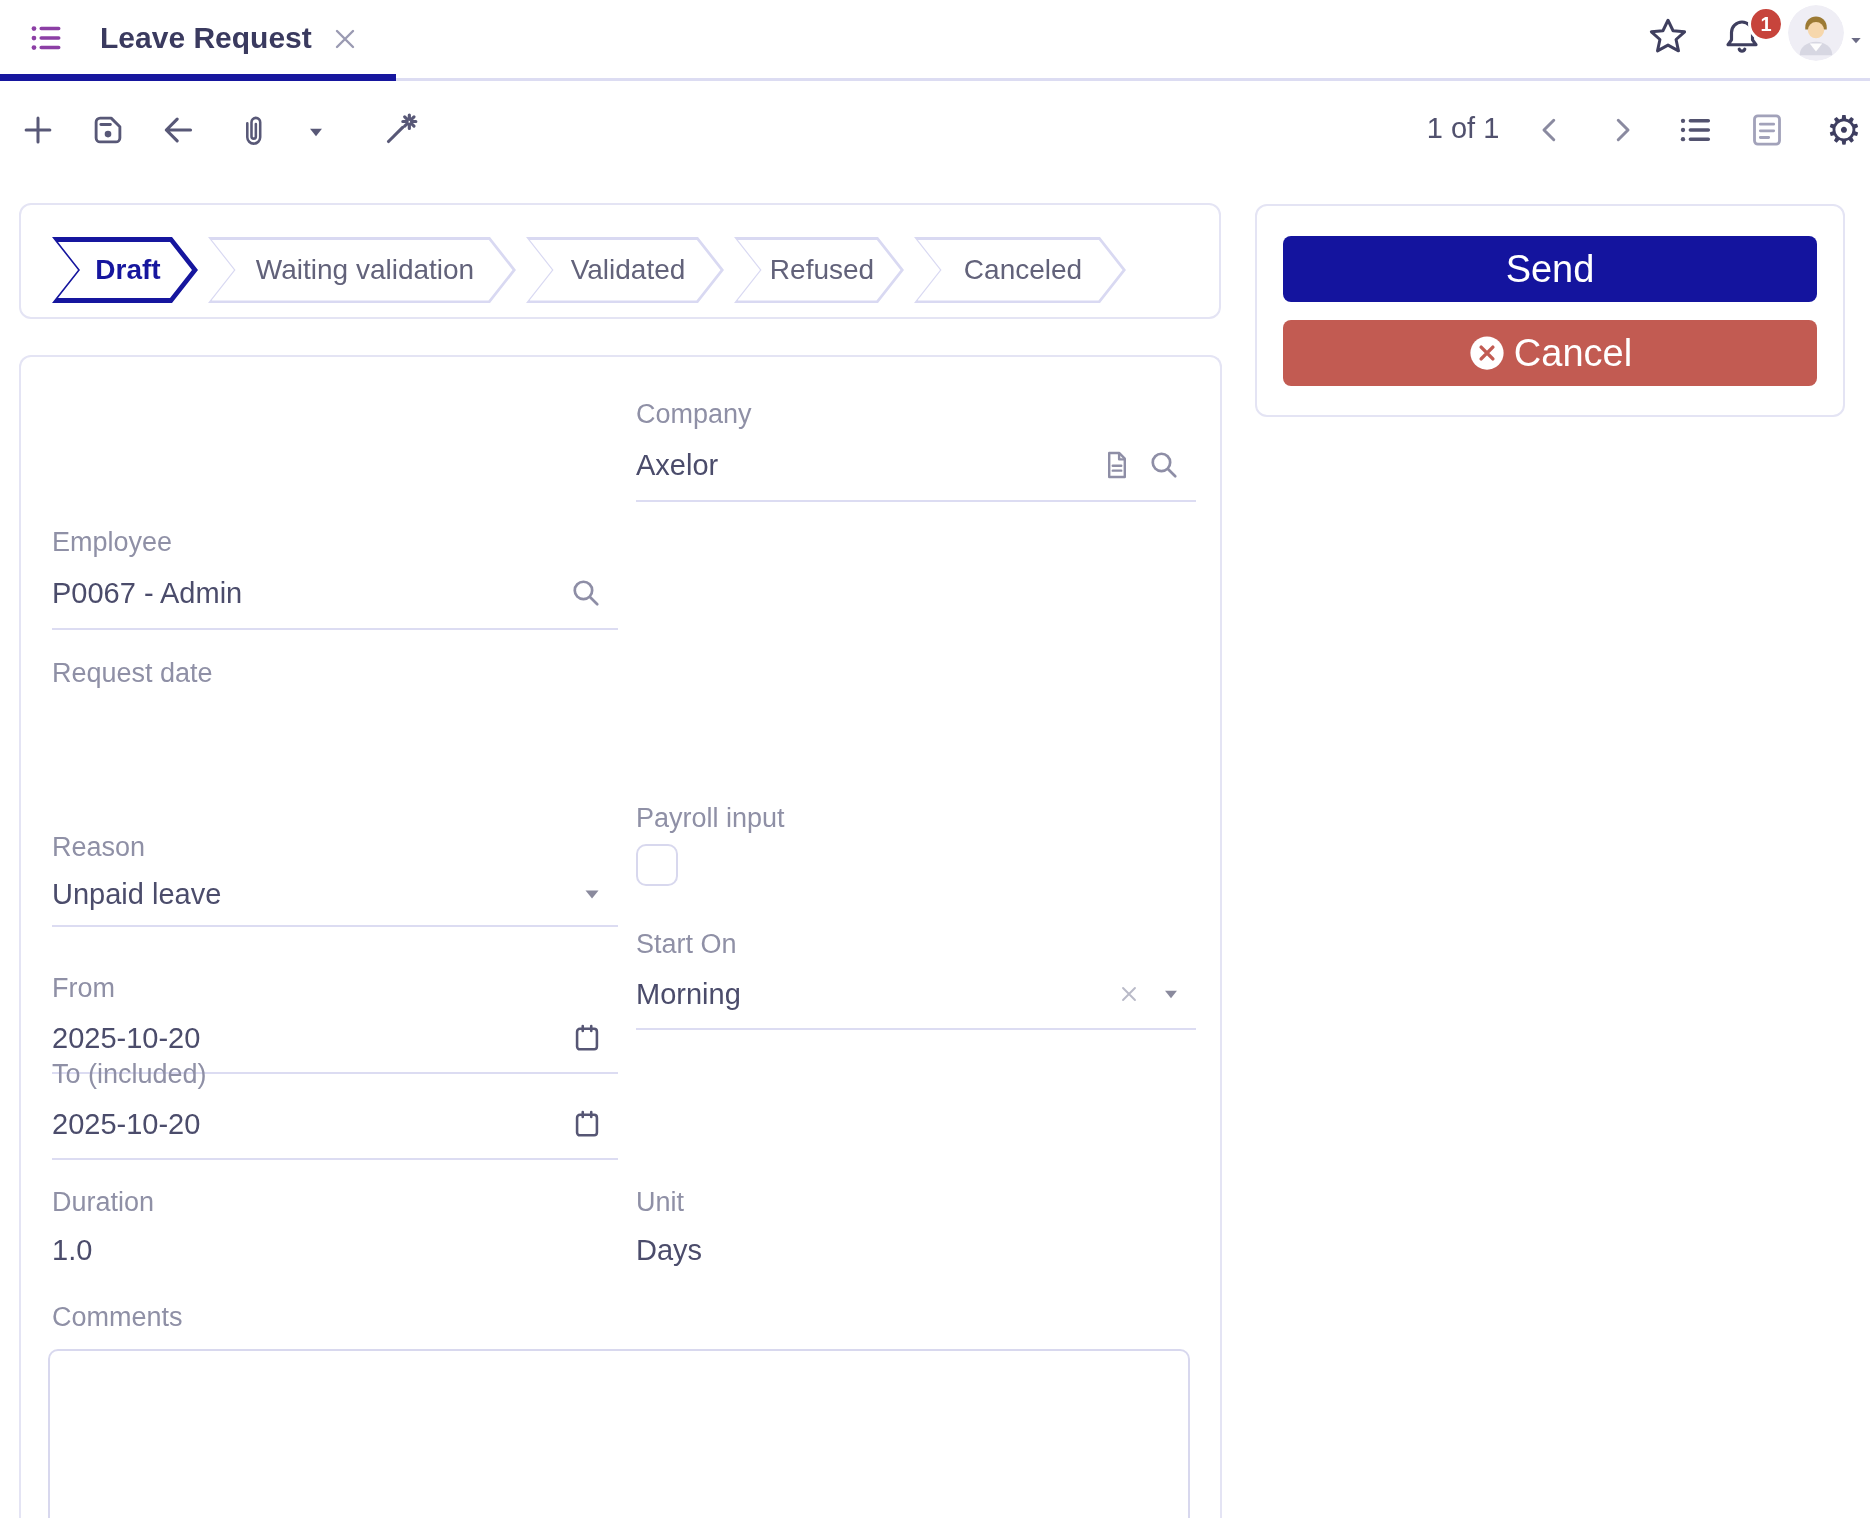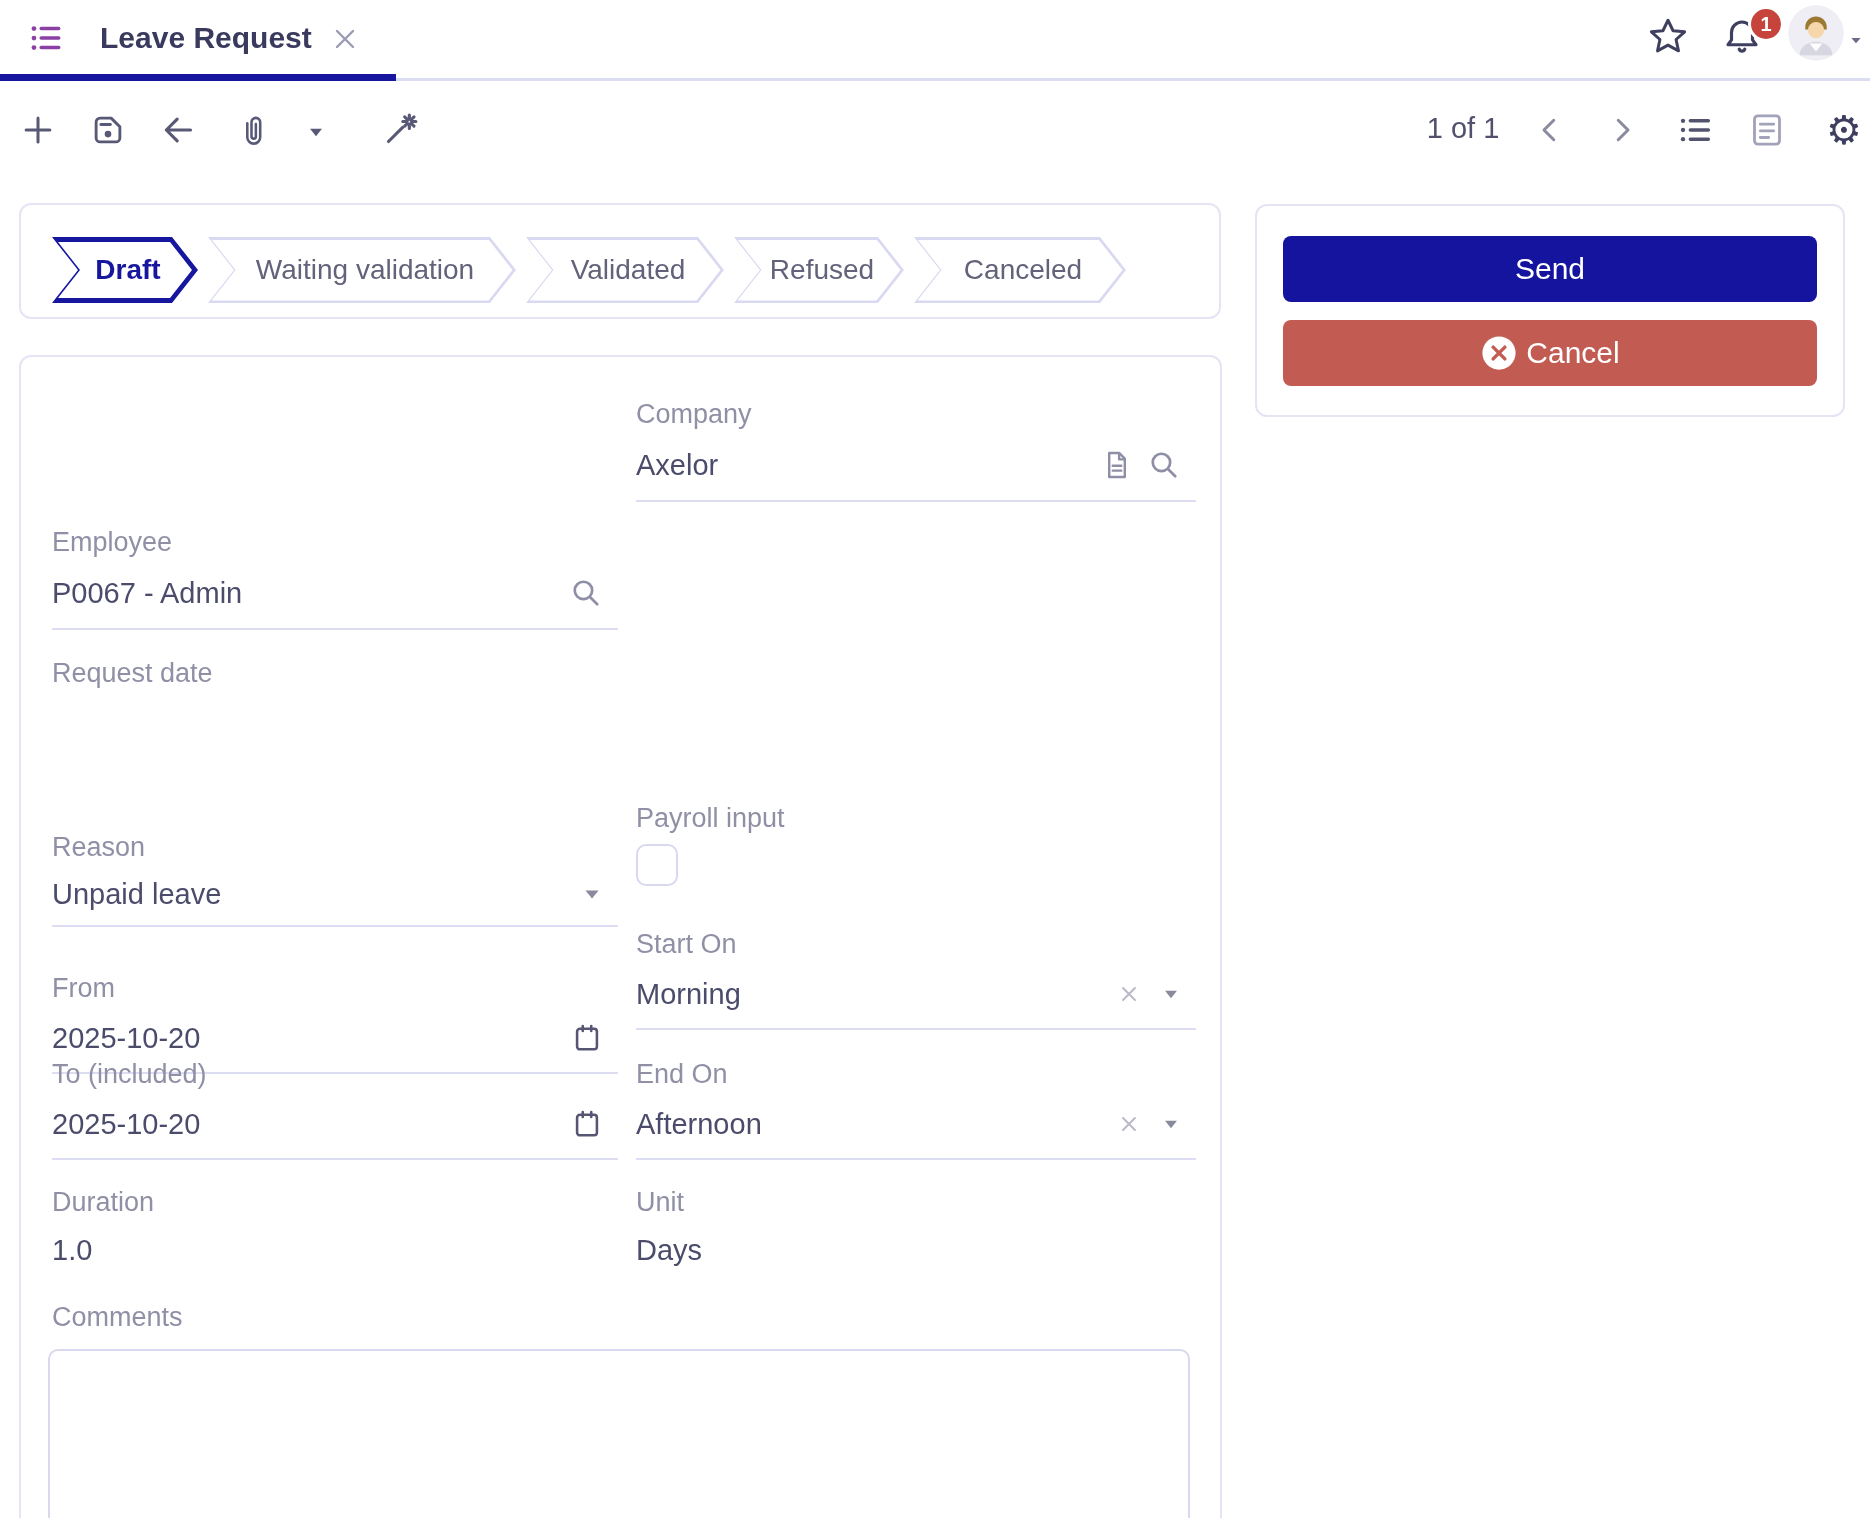--- a/index.html
+++ b/index.html
@@ -26,21 +26,21 @@
         background:#d9d9f2;cursor:pointer;}
   .pill .pill-in{position:absolute;inset:2.5px 3.5px;background:#fff;
         clip-path:polygon(0 0,calc(100% - 24px) 0,100% 50%,calc(100% - 24px) 100%,0 100%,24px 50%);}
   .pill .pill-label{position:absolute;left:34px;right:28px;top:0;bottom:0;display:flex;align-items:center;
         justify-content:center;font-size:28px;color:#62627a;white-space:nowrap;}
   .pill.active{background:#16169e;}
   .pill.active .pill-in{inset:5px 6px;clip-path:polygon(0 0,calc(100% - 22px) 0,100% 50%,calc(100% - 22px) 100%,0 100%,22px 50%);}
   .pill.active .pill-label{color:#16169e;font-weight:700;}
   
   .btn{position:absolute;left:1283px;width:534px;height:66px;border-radius:8px;display:flex;align-items:center;
-       justify-content:center;color:#fff;font-size:30px;cursor:pointer;gap:8px;}
+       justify-content:center;color:#fff;font-size:38px;cursor:pointer;gap:8px;}
   .btn-send{top:236px;background:#14149e;}
   .btn-cancel{top:320px;background:#c25b52;}
   
   .field{position:absolute;}
   .f-label{height:34px;font-size:27px;color:#8f90a6;display:flex;align-items:flex-end;white-space:nowrap;}
   .f-row{display:flex;align-items:center;border-bottom:2px solid #dcdcf2;box-sizing:border-box;}
   .f-row.noline{border-bottom:none;}
   .f-value{flex:1;font-size:29px;color:#4b4c6b;white-space:nowrap;}
   .f-icons{display:flex;align-items:center;gap:12px;padding-right:14px;}
   .checkbox{width:42px;height:42px;border:2px solid #d8d8ee;border-radius:10px;background:#fff;
@@ -305,34 +305,20 @@
       <span class="f-value">2025-10-20</span>
       <span class="f-icons">
         <svg width="34" height="34" viewBox="0 0 24 24">
           <rect x="5" y="5.5" width="14" height="14.5" rx="2" fill="none" stroke="#565674" stroke-width="1.8"></rect>
           <path d="M9 3.5v3.5M15 3.5v3.5" stroke="#565674" stroke-width="1.8" stroke-linecap="round" fill="none"></path>
         </svg>
       </span>
     </div>
   </div>
 
-  <div class="field" style="left:636px;top:1056px;width:560px;">
-    <div class="f-label">End On</div>
-    <div class="f-row" style="height:70px;">
-      <span class="f-value">Afternoon</span>
-      <span class="f-icons" style="gap:18px;">
-        <svg width="26" height="26" viewBox="0 0 24 24">
-          <path d="M6.5 6.5l11 11M17.5 6.5l-11 11" stroke="#b9bac8" stroke-width="1.8" stroke-linecap="round" fill="none"></path>
-        </svg>
-        <svg width="22" height="22" viewBox="0 0 24 24">
-          <path d="M5.5 8.5h13l-6.5 8z" fill="#8a8a9d"></path>
-        </svg>
-      </span>
-    </div>
-  </div>
 
   <div class="field" style="left:52px;top:1184px;width:566px;">
     <div class="f-label">Duration</div>
     <div class="f-row noline" style="height:64px;">
       <span class="f-value">1.0</span>
     </div>
   </div>
 
   <div class="field" style="left:636px;top:1184px;width:560px;">
     <div class="f-label">Unit</div>

